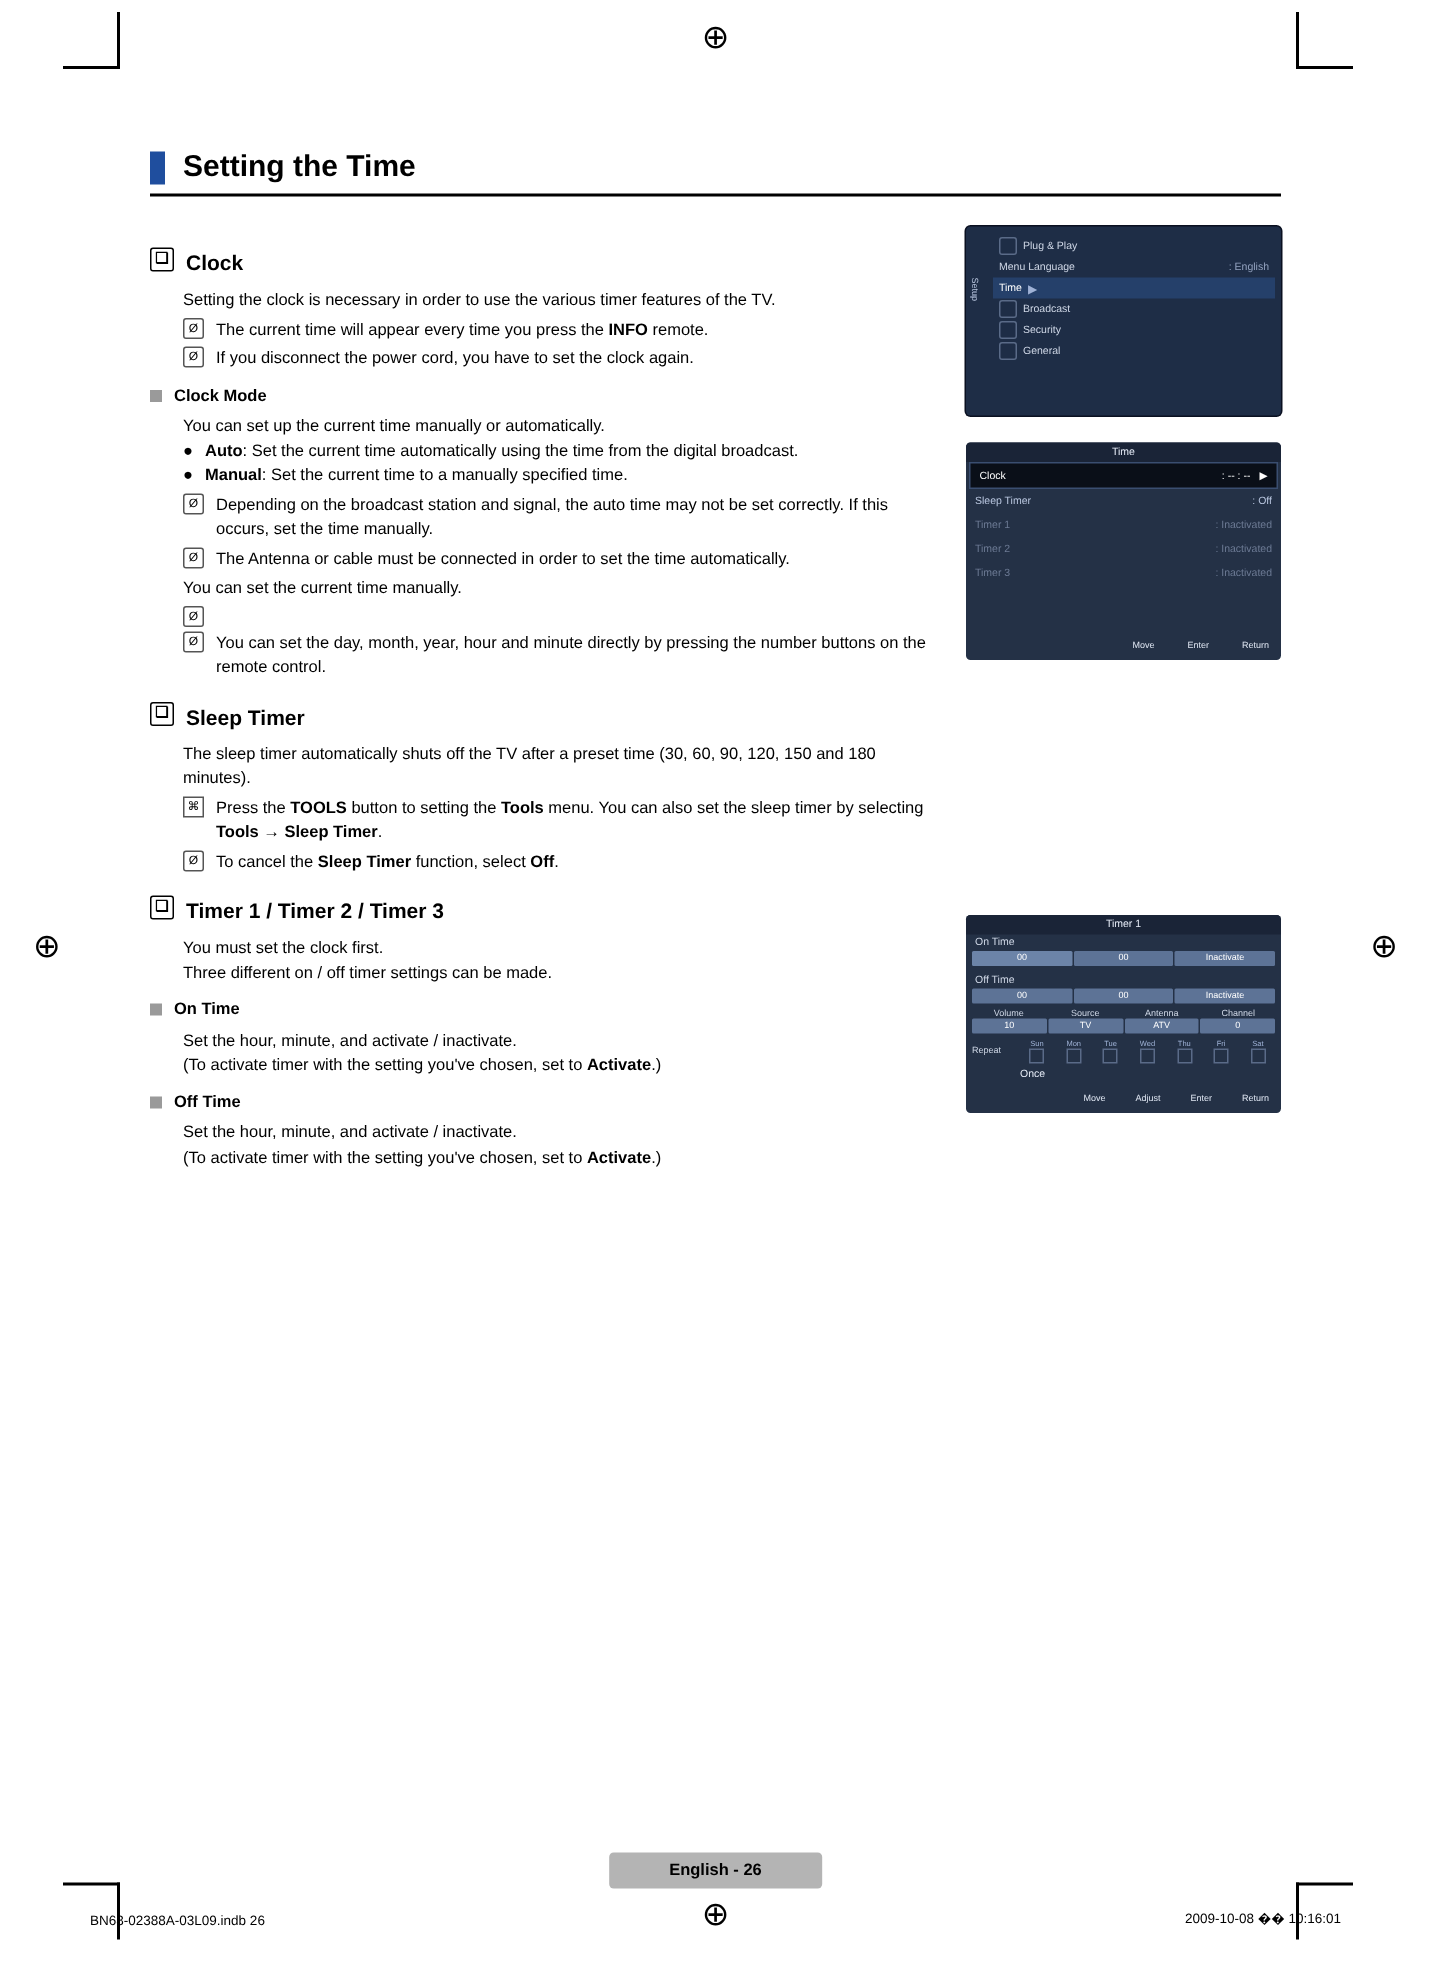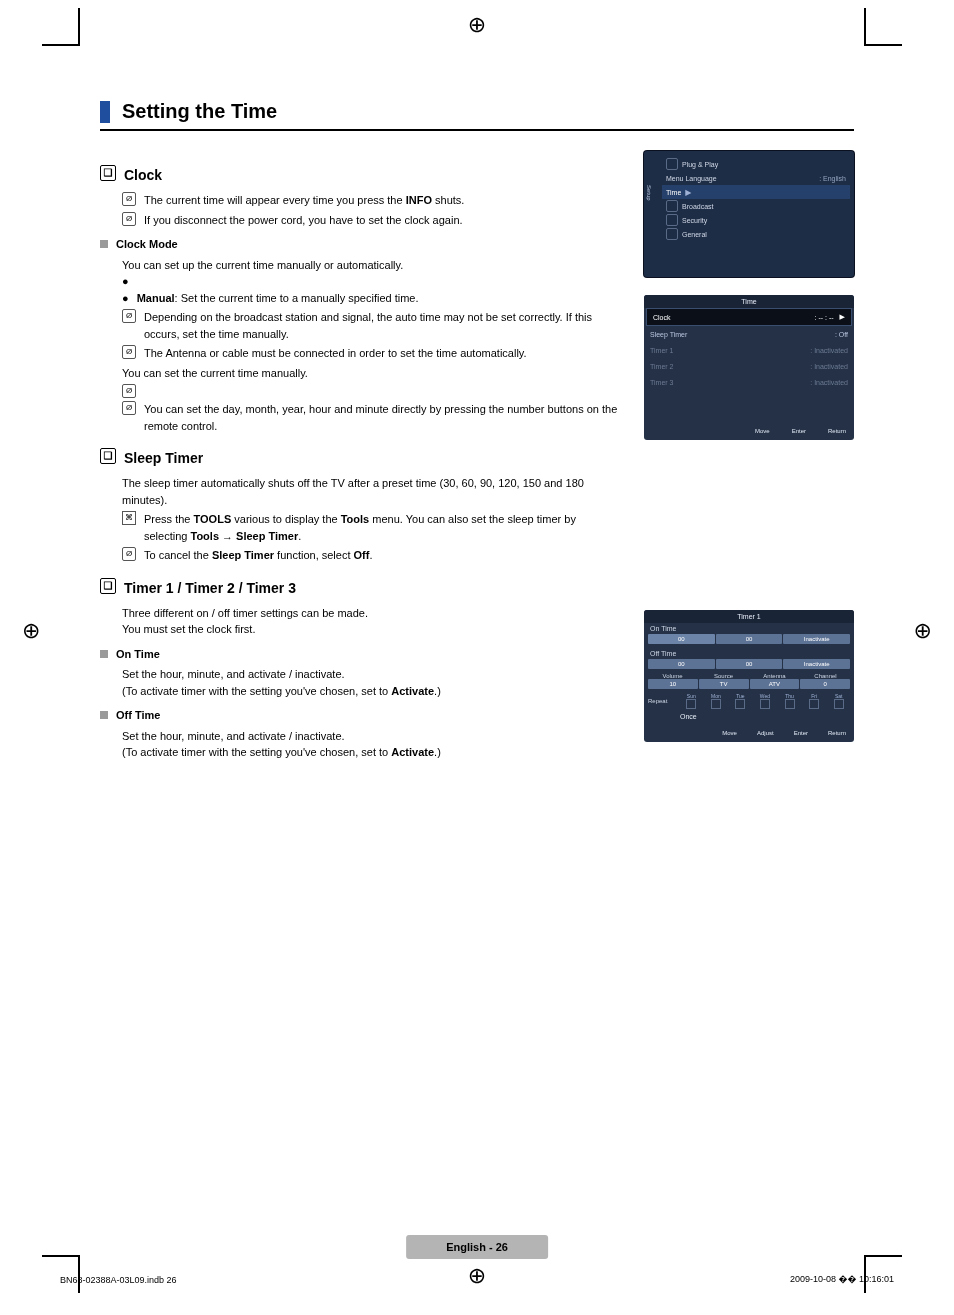--- a/index.html
+++ b/index.html
@@ -78,36 +78,38 @@
       <div class="section-title">Setting the Time</div>
     </div>
 
     <div class="two-col">
       <div class="left-col">
 
         <div class="h-q">
           <span class="q-ico">❏</span>
           <span>Clock</span>
         </div>
-        <div class="note-row">
-          <span class="note-ico">Ø</span>
-          <span><span>The current time will appear every time you press the </span><b>INFO</b><span> shuts.</span></span>
+        <div class="body-txt">Setting the clock is necessary in order to use the various timer features of the TV.</div>
+        <div class="note-row">
+          <span class="note-ico">Ø</span>
+          <span><span>The current time will appear every time you press the </span><b>INFO</b><span> remote.</span></span>
         </div>
         <div class="note-row">
           <span class="note-ico">Ø</span>
           <span>If you disconnect the power cord, you have to set the clock again.</span>
         </div>
 
         <div class="h-sub">
             <span class="sq"></span>
             <span>Clock Mode</span>
           </div>
         <div class="body-txt">You can set up the current time manually or automatically.</div>
         <div class="bul">
             <span class="dot">●</span>
+            <span><b>Auto</b><span>: Set the current time automatically using the time from the digital broadcast.</span></span>
           </div>
         <div class="bul">
             <span class="dot">●</span>
             <span><b>Manual</b><span>: Set the current time to a manually specified time.</span></span>
           </div>
         <div class="note-row">
           <span class="note-ico">Ø</span>
           <span>Depending on the broadcast station and signal, the auto time may not be set correctly. If this occurs, set the time manually.</span>
         </div>
         <div class="note-row">
@@ -124,33 +126,33 @@
           <span>You can set the day, month, year, hour and minute directly by pressing the number buttons on the remote control.</span>
         </div>
 
         <div class="h-q">
           <span class="q-ico">❏</span>
           <span>Sleep Timer</span>
         </div>
         <div class="body-txt">The sleep timer automatically shuts off the TV after a preset time (30, 60, 90, 120, 150 and 180 minutes).</div>
         <div class="note-row" style="margin-left:22px">
           <span class="note-ico tool">⌘</span>
-          <span><span>Press the </span><b>TOOLS</b><span> various to display the </span><b>Tools</b><span> menu. You can also set the sleep timer by selecting </span><b>Tools → Sleep Timer</b><span>.</span></span>
+          <span><span>Press the </span><b>TOOLS</b><span> button to setting the </span><b>Tools</b><span> menu. You can also set the sleep timer by selecting </span><b>Tools → Sleep Timer</b><span>.</span></span>
         </div>
         <div class="note-row">
           <span class="note-ico">Ø</span>
           <span><span>To cancel the </span><b>Sleep Timer</b><span> function, select </span><b>Off</b><span>.</span></span>
         </div>
 
         <div class="h-q">
           <span class="q-ico">❏</span>
           <span>Timer 1 / Timer 2 / Timer 3</span>
         </div>
+        <div class="body-txt">You must set the clock first.</div>
         <div class="body-txt">Three different on / off timer settings can be made.</div>
-        <div class="body-txt">You must set the clock first.</div>
 
         <div class="h-sub">
             <span class="sq"></span>
             <span>On Time</span>
           </div>
         <div class="body-txt">Set the hour, minute, and activate / inactivate.</div>
         <div class="body-txt"><span>(To activate timer with the setting you've chosen, set to </span><b>Activate</b><span>.)</span></div>
 
         <div class="h-sub">
             <span class="sq"></span>

